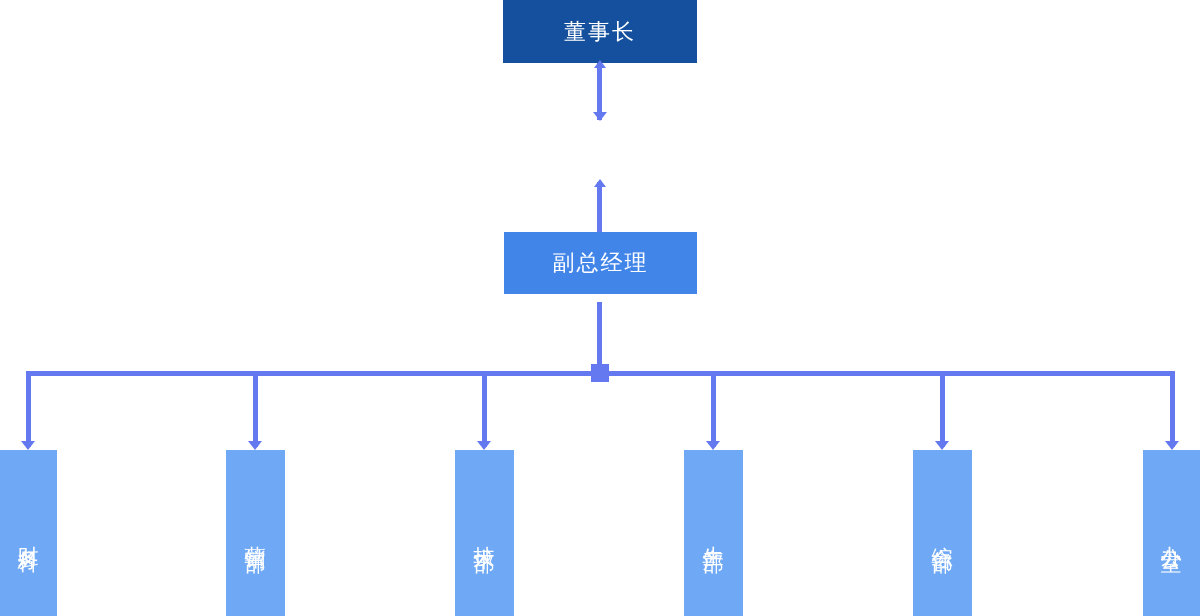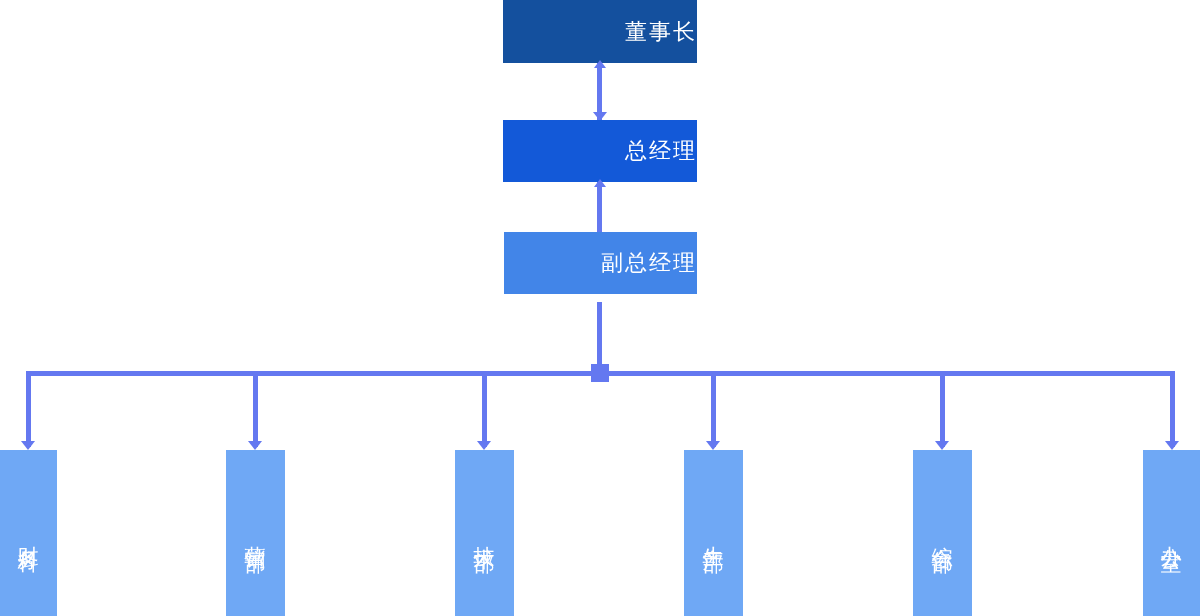--- a/index.html
+++ b/index.html
@@ -7,21 +7,21 @@
     width:1200px;height:616px;
     background:#ffffff;
     font-family:"Liberation Sans","DejaVu Sans",sans-serif;
     overflow:hidden;
   }
   #chart{position:relative;width:1200px;height:616px;}
 
   
   .node{
     position:absolute;
-    display:flex;align-items:center;justify-content:flex-end;
+    display:flex;align-items:center;justify-content:center;
     color:#ffffff;
     box-sizing:border-box;
     letter-spacing:2px;
   }
   .node-top{font-size:22px;}
 
   
   .leaf{
     position:absolute;
     display:flex;align-items:center;justify-content:center;
@@ -62,23 +62,20 @@
 <div id="chart">
 
   <div class="node node-top" style="left:503px;top:0px;width:194px;height:63px;background:#14509e;">
     <span>董事长</span>
   </div>
 
   <div class="conn vline" style="left:597px;top:63px;height:57px;"></div>
   <div class="arrow-up" style="left:594px;top:60px;"></div>
   <div class="arrow" style="left:593px;top:112px;"></div>
 
-  <div class="node node-top" style="left:503px;top:120px;width:194px;height:62px;background:#1359d8;">
-    <span>总经理</span>
-  </div>
 
   <div class="conn vline" style="left:597px;top:182px;height:58px;"></div>
   <div class="arrow-up" style="left:594px;top:179px;"></div>
   <div class="arrow" style="left:593px;top:232px;"></div>
 
   <div class="node node-top" style="left:504px;top:232px;width:193px;height:62px;background:#4285e8;">
     <span>副总经理</span>
   </div>
 
   <div class="conn vline" style="left:597px;top:302px;height:64px;"></div>

